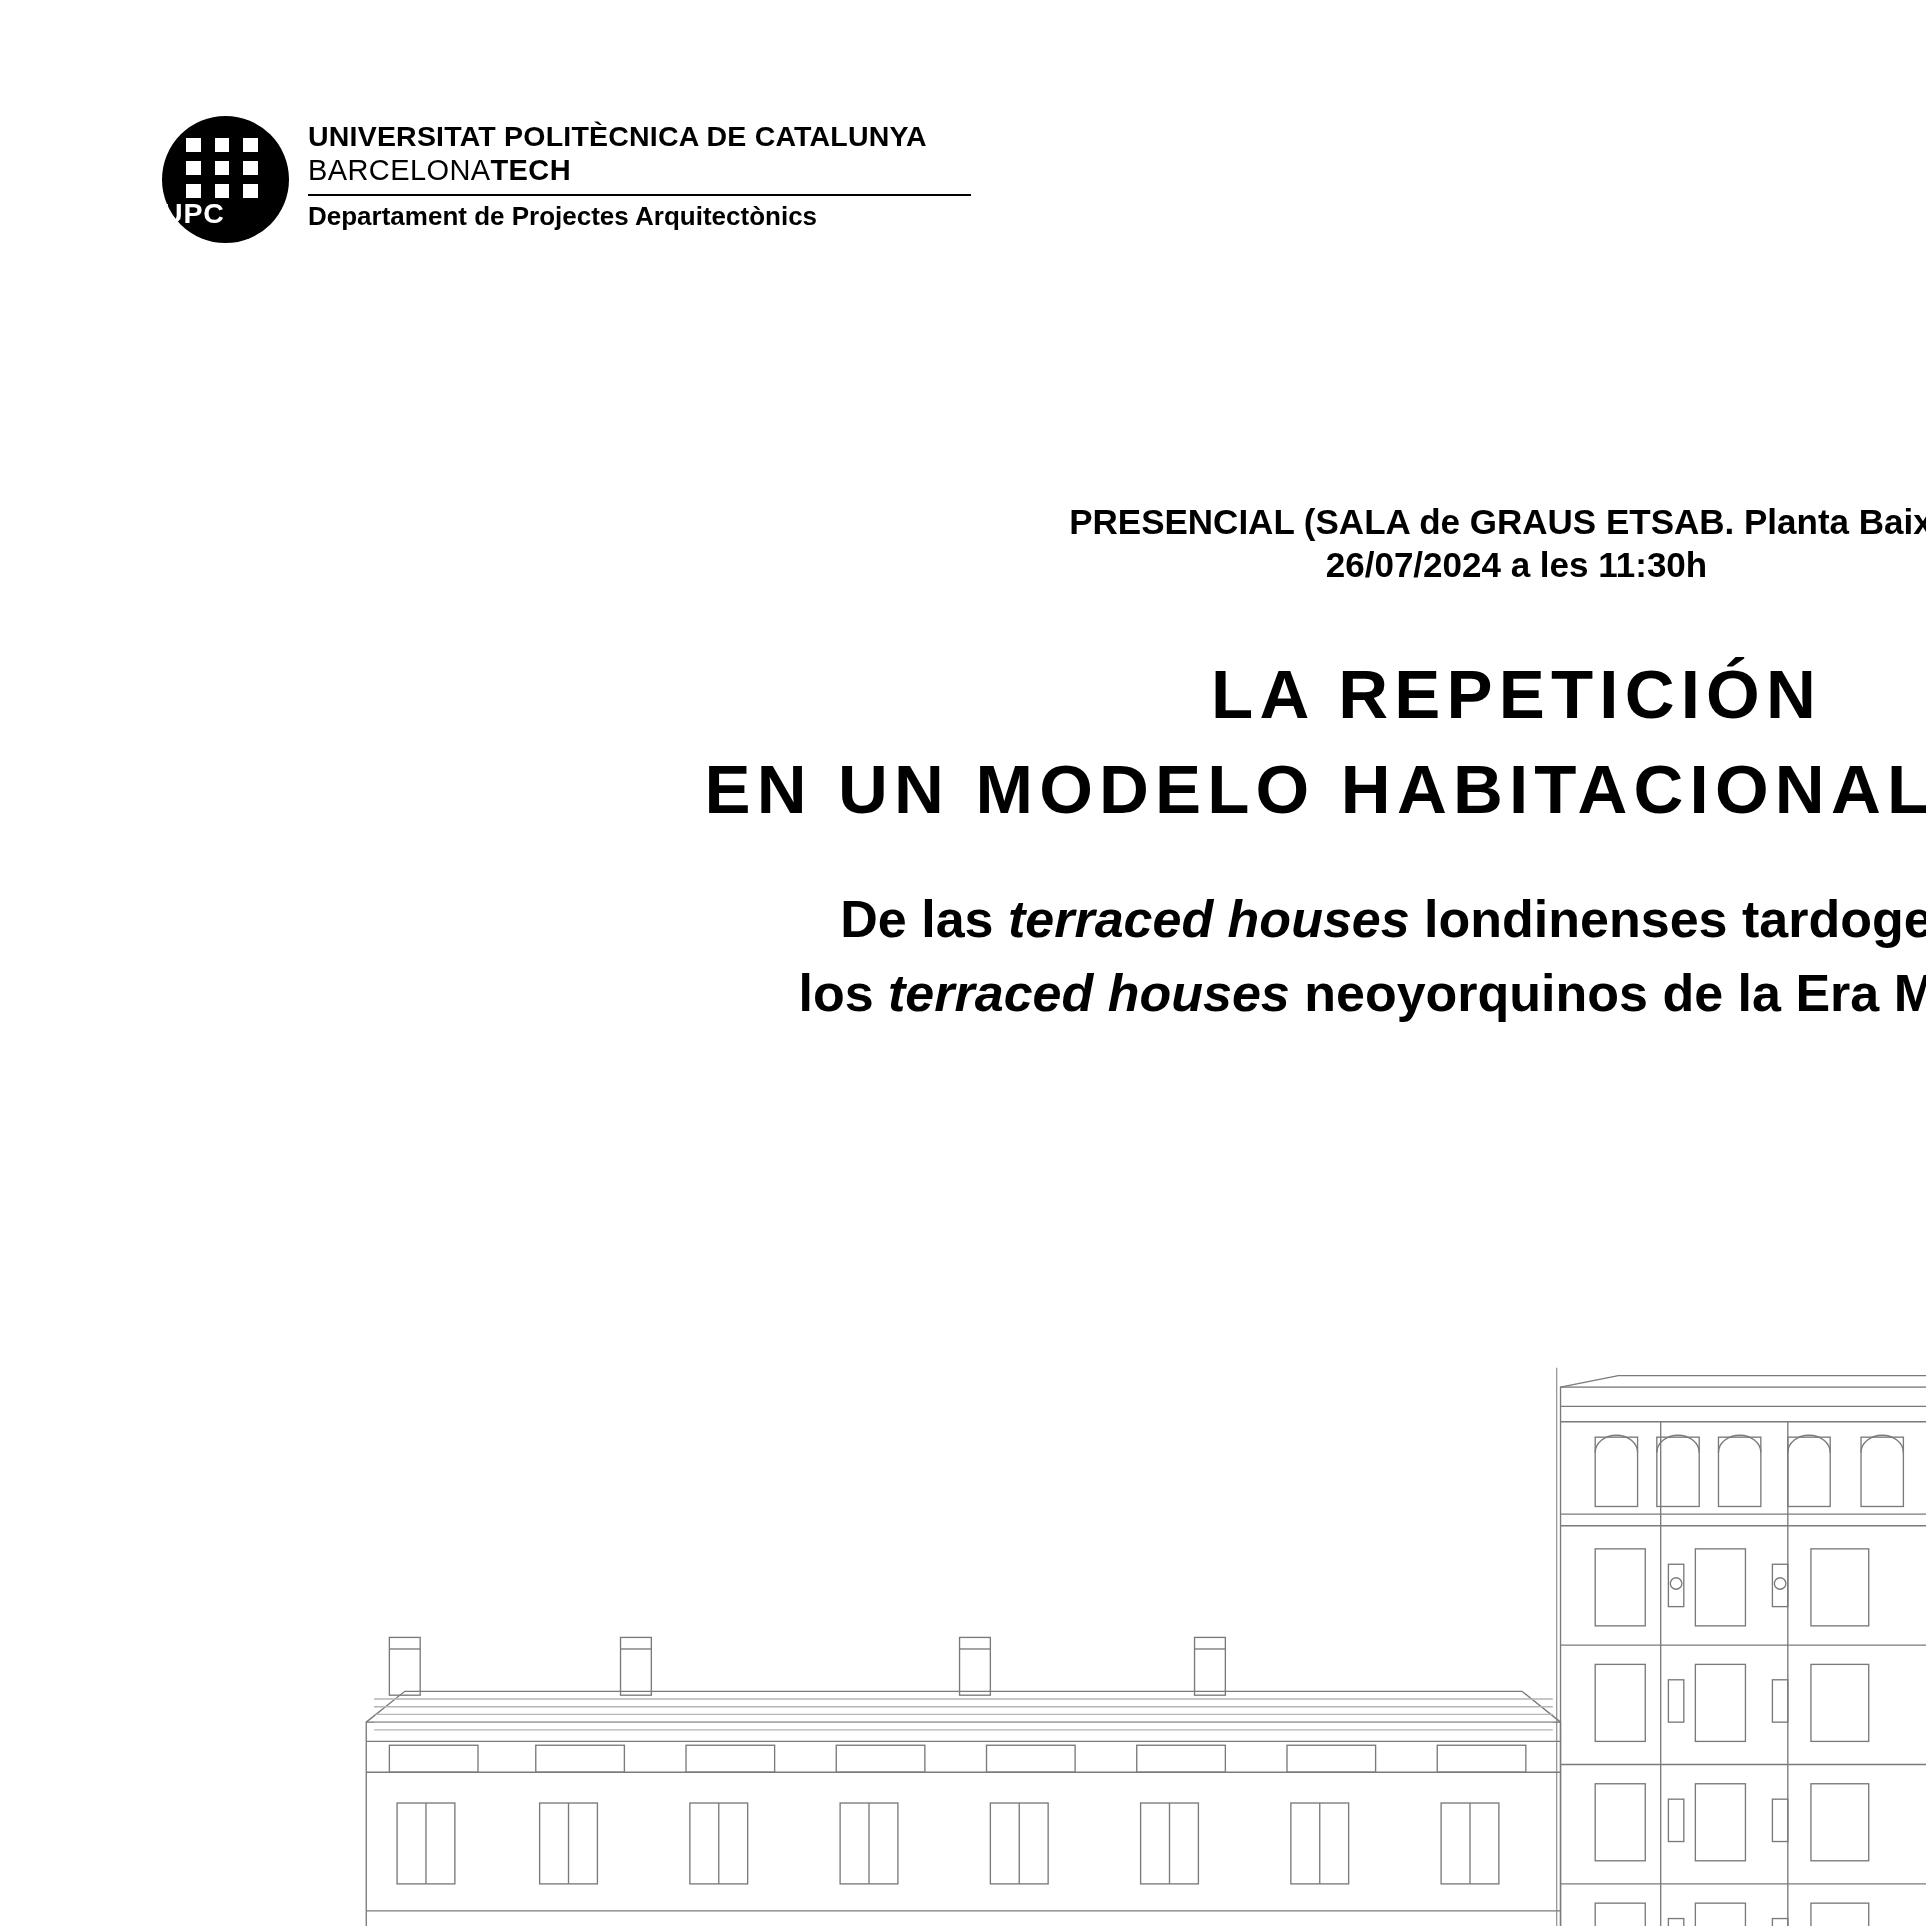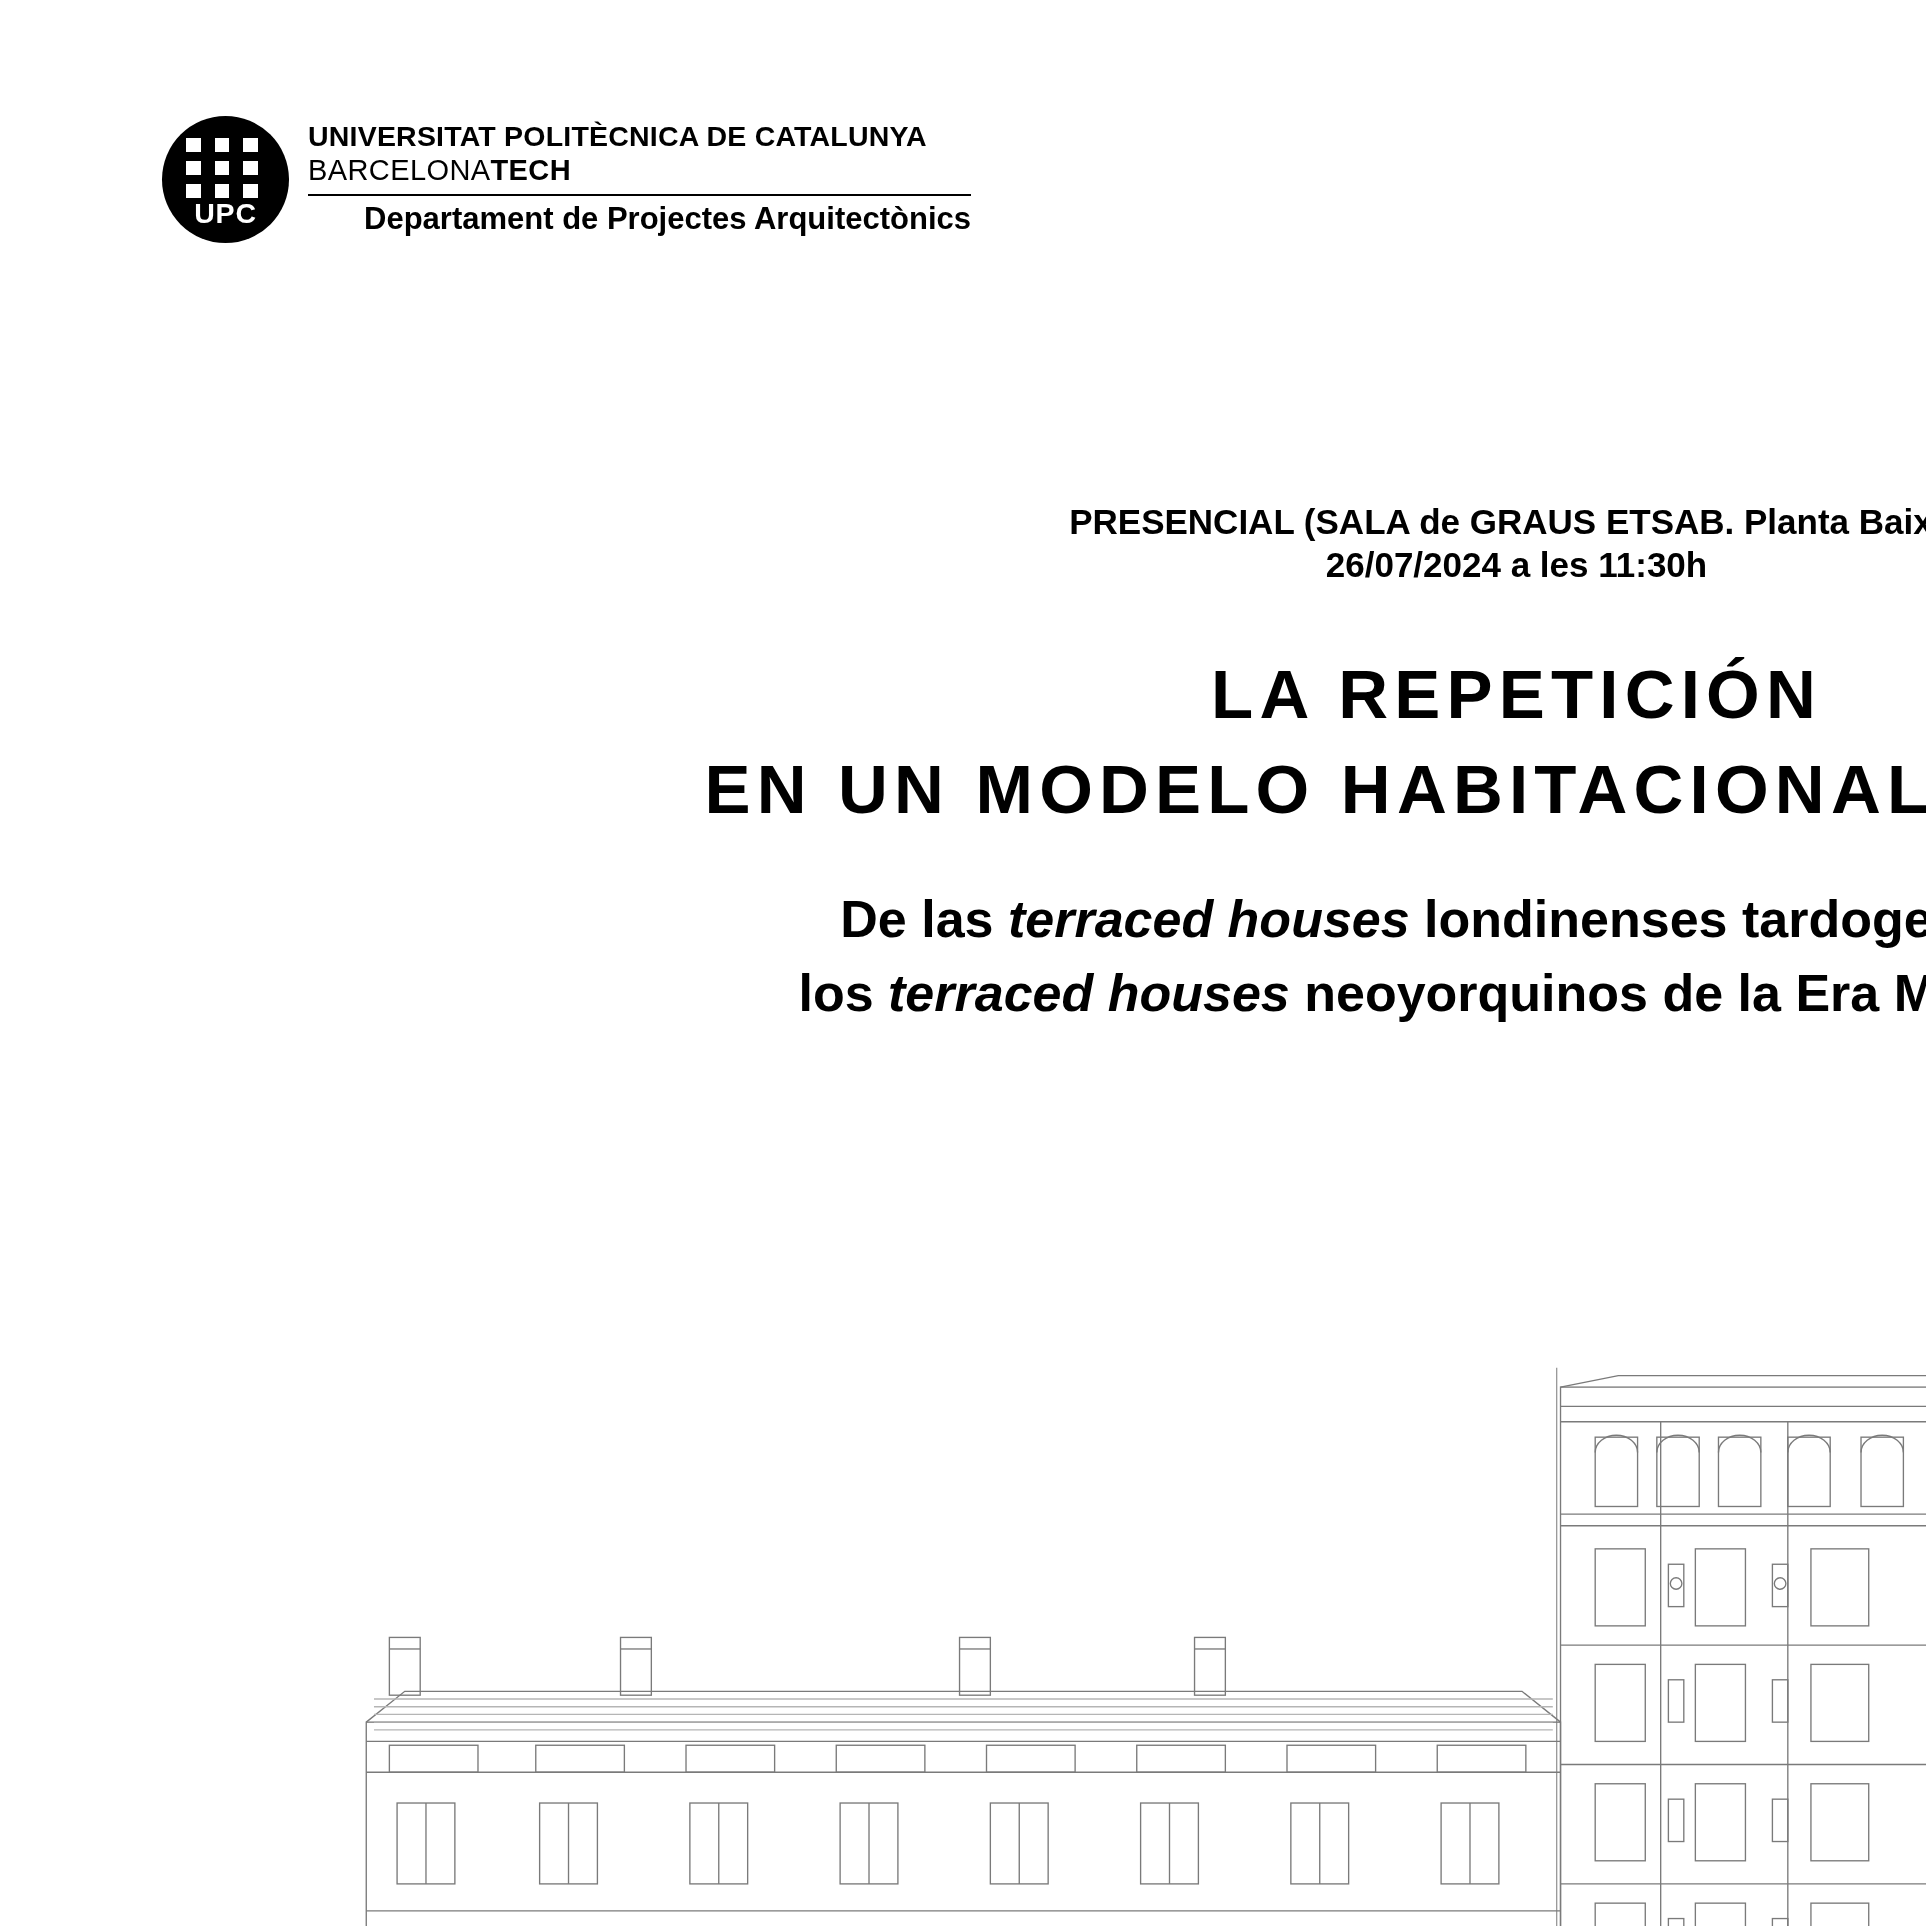--- a/index.html
+++ b/index.html
@@ -49,21 +49,21 @@
     display: block;
     width: 14.6px;
     height: 14.6px;
     background: #ffffff;
   }
   .upc-label {
     position: absolute;
     left: 0;
     right: 0;
     bottom: 13px;
-    text-align: center;
+    text-align: left;
     color: #ffffff;
     font-weight: bold;
     font-size: 28.5px;
     letter-spacing: 0.8px;
   }
   .logo-text {
     padding-top: 6.2px;
   }
   .logo-line1 {
     font-size: 28.5px;
@@ -77,23 +77,22 @@
     line-height: 1.25;
   }
   .logo-line2 b { font-weight: bold; }
   .logo-rule {
     margin: 5.4px 0 5.4px 0;
     width: 663px;
     height: 1.9px;
     background: #000000;
   }
   .logo-line3 {
-    font-size: 31px;
+    font-size: 26px;
     font-weight: bold;
-    text-align: right;
   }
 
   
   .banner-left {
     position: absolute;
     left: 131px;
     top: 339px;
     font-size: 40px;
     font-weight: bold;
     letter-spacing: 0.2px;

